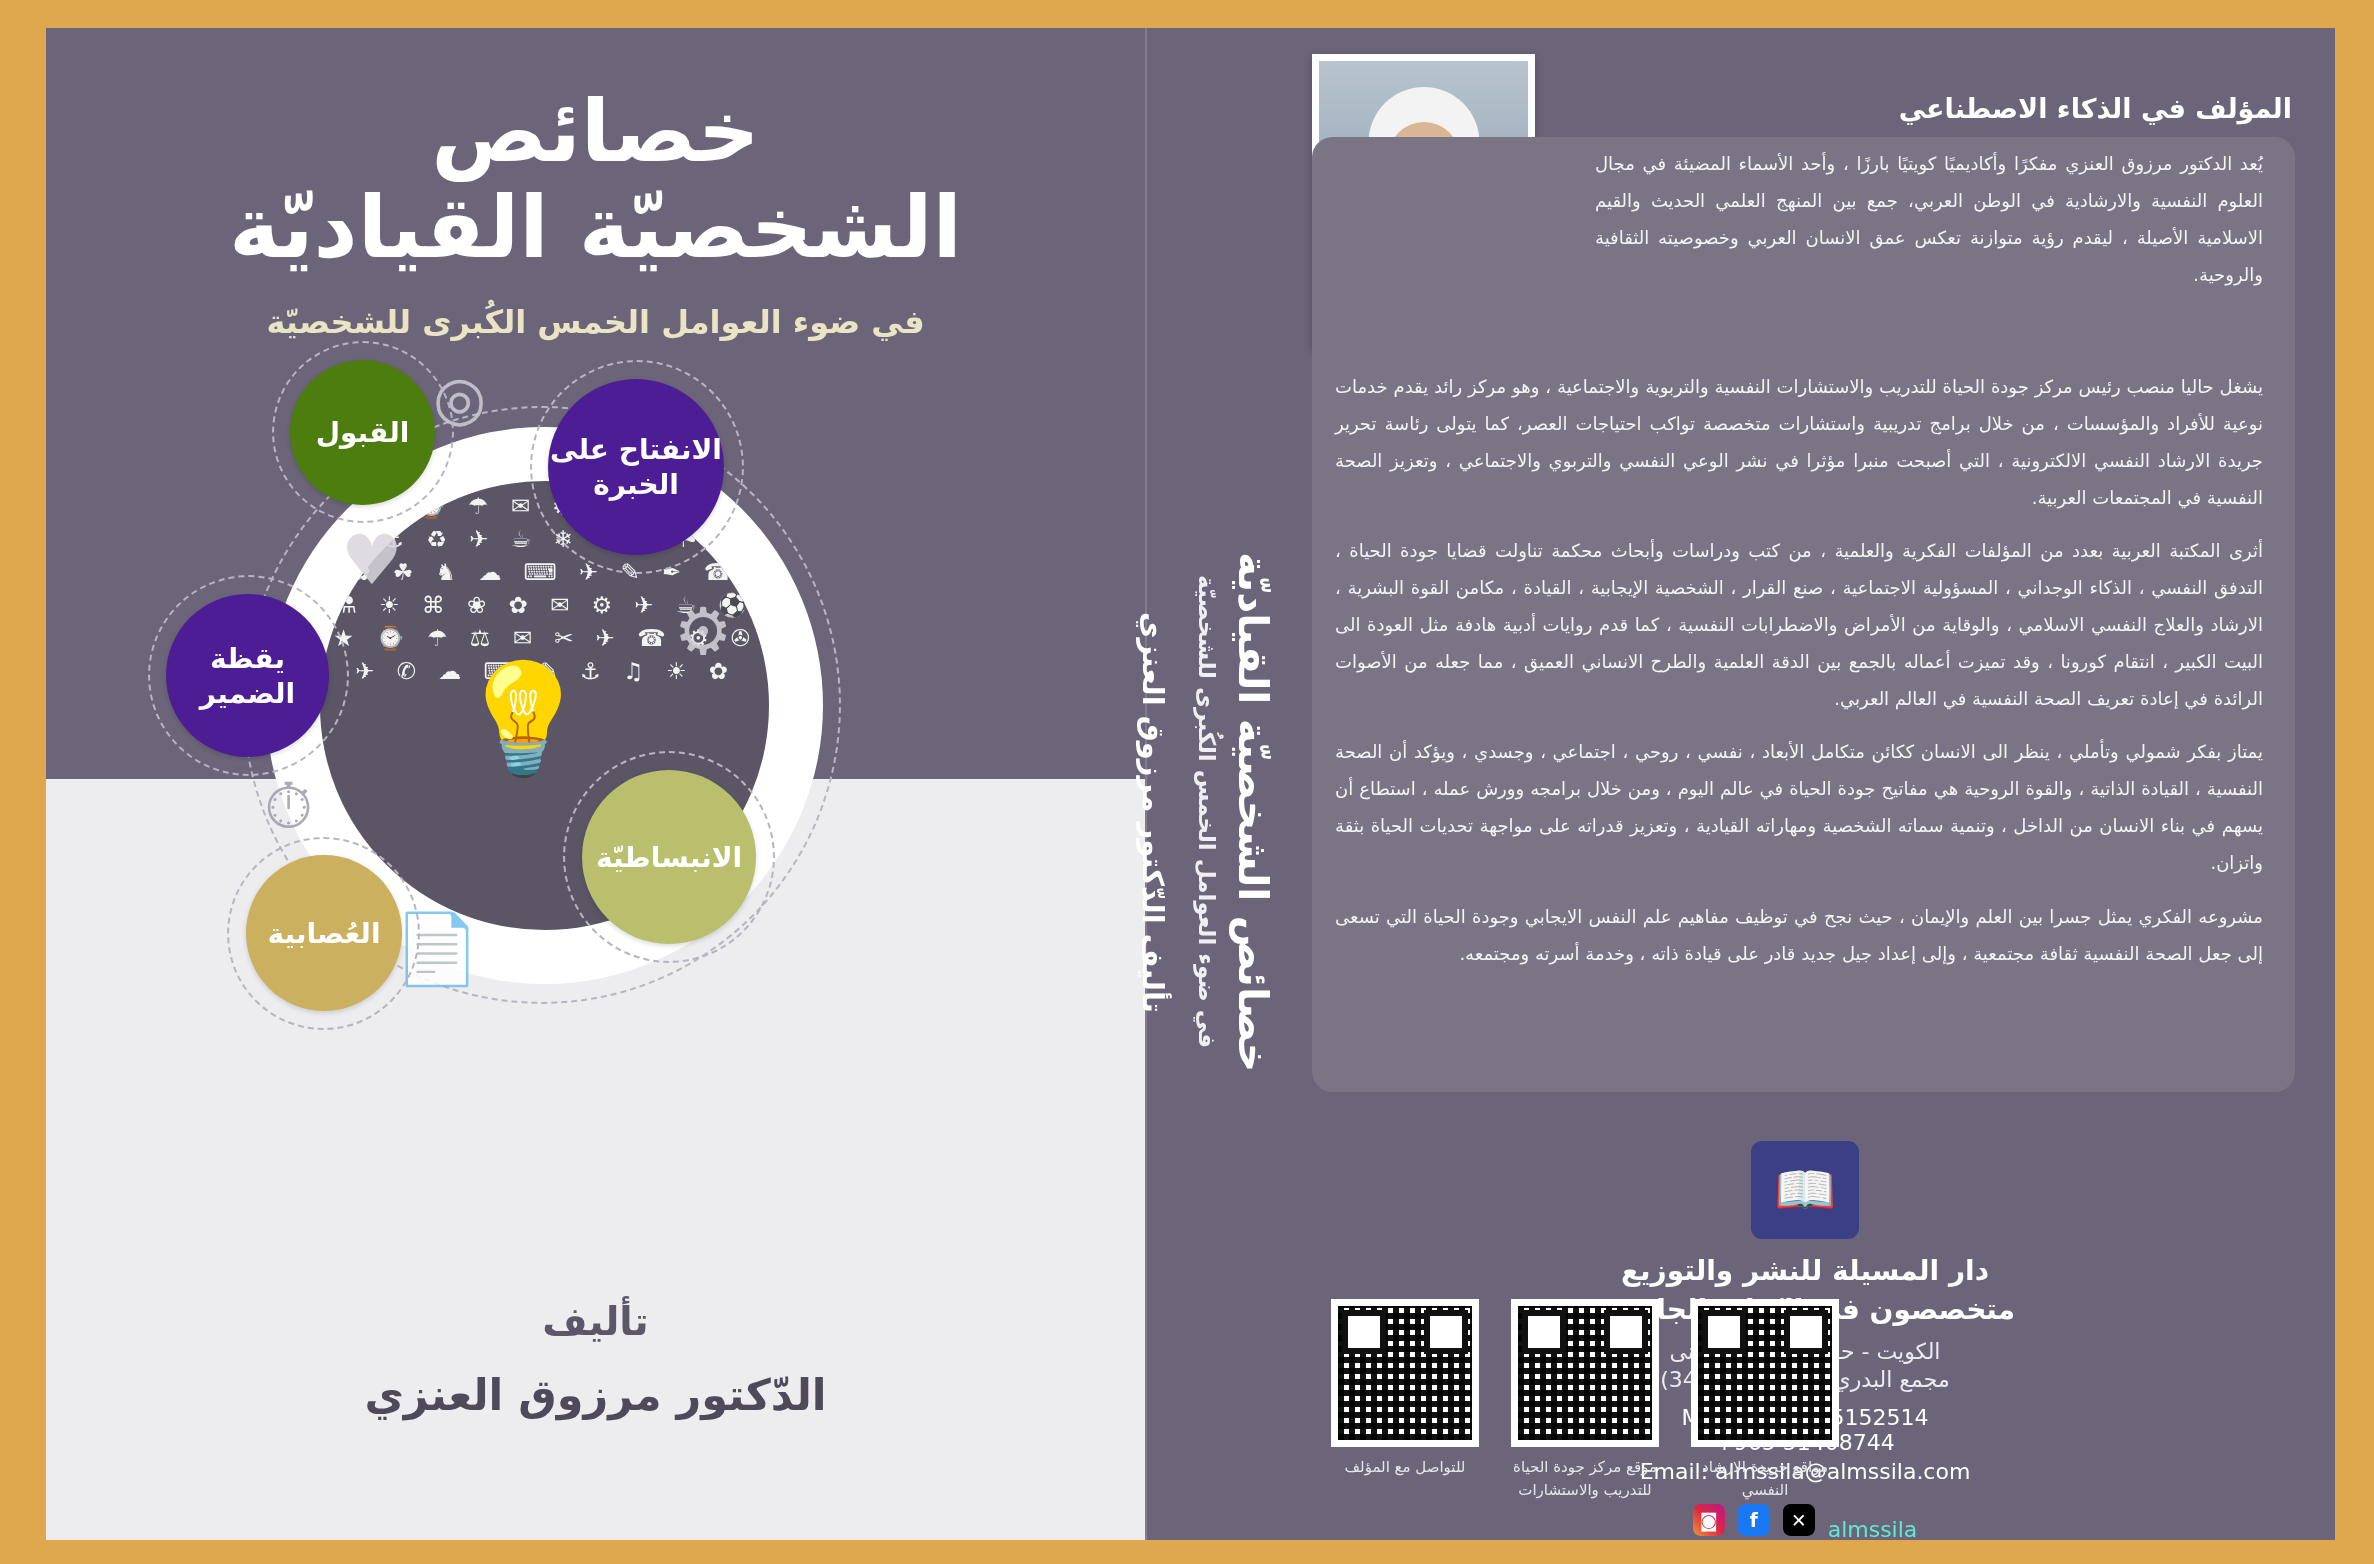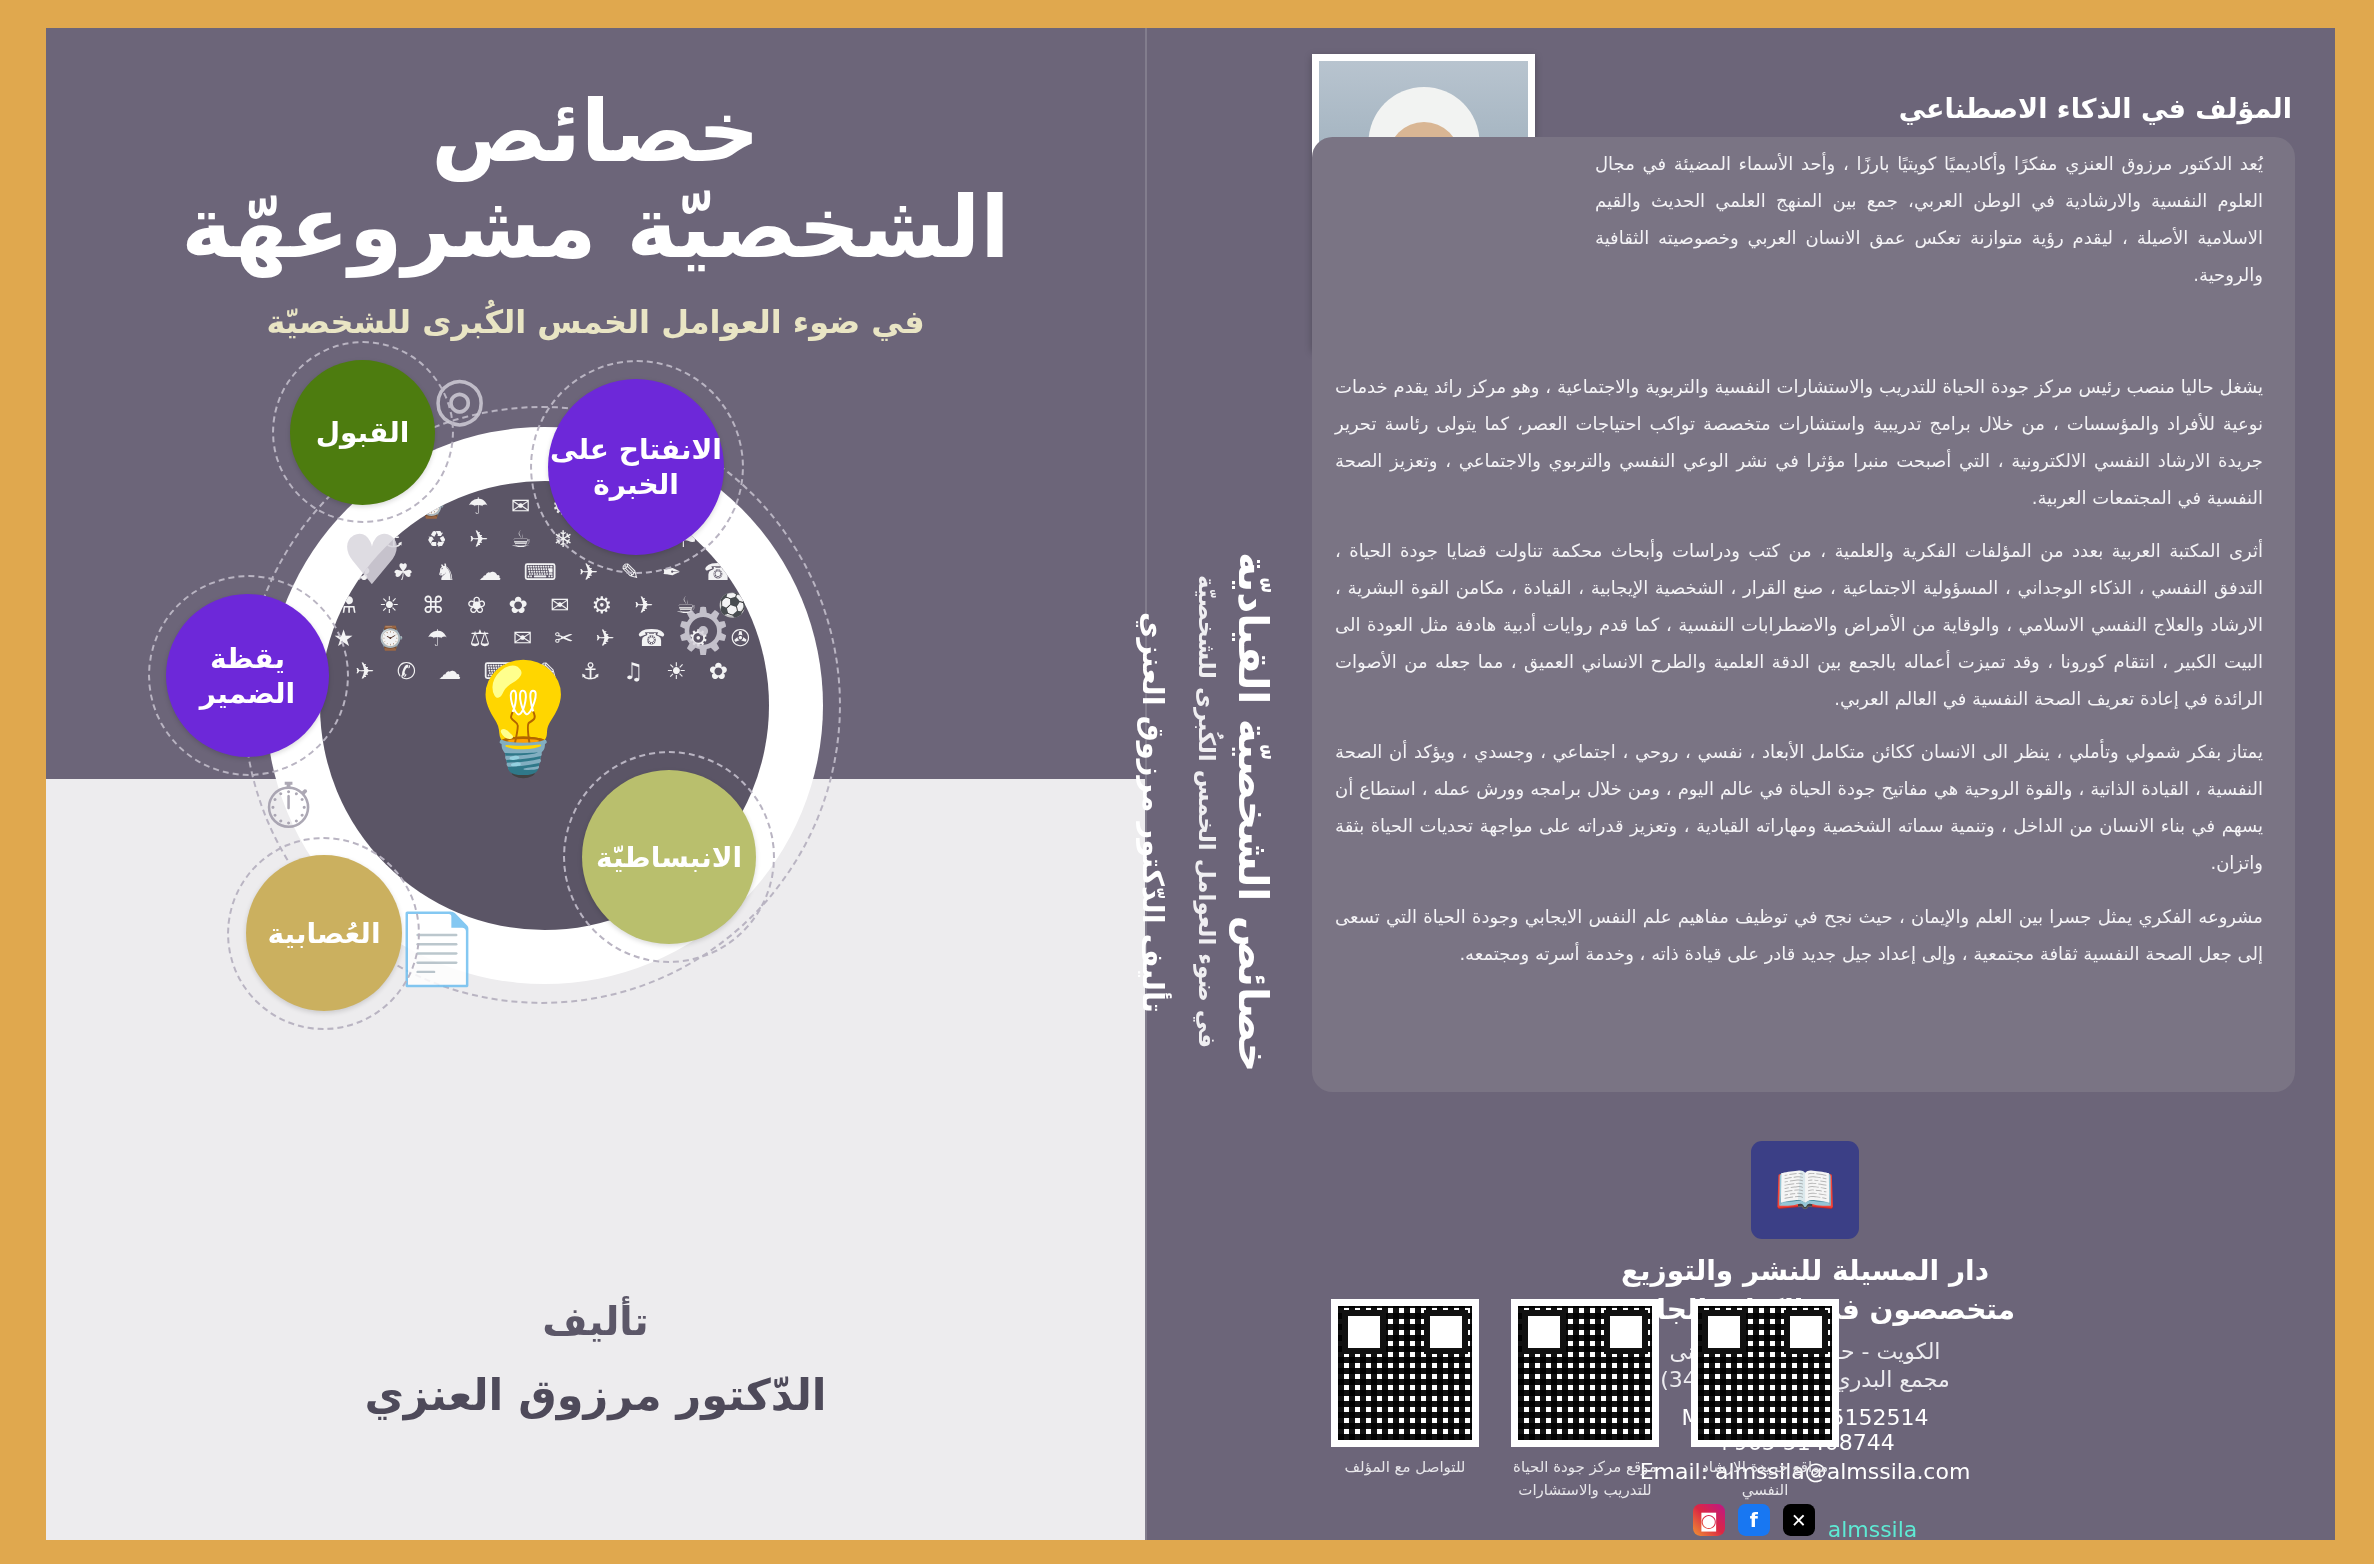--- a/index.html
+++ b/index.html
@@ -138,21 +138,21 @@
     align-items: center;
     justify-content: center;
     text-align: center;
     color: #ffffff;
     font-weight: bold;
     font-size: 28px;
     line-height: 1.25;
     box-shadow: 0 1.9px 5.6px rgba(0,0,0,.15);
   }
   .node.olive { background: #4d7c0f; }
-  .node.grey  { background: #6d28d9; }
+  .node.grey  { background: #4c1d95; }
   .node.gold  { background: #cbb05f; }
   .node.olive2{ background: #b9bf6d; }
 
   .node-accept    { left: 135px; top: 26px;  width: 145px; height: 145px; }
   .node-open      { left: 393px; top: 45px;  width: 176px; height: 176px; }
   .node-extra     { left: 427px; top: 436px; width: 174px; height: 174px; }
   .node-neuro     { left: 91px;  top: 521px; width: 156px; height: 156px; }
   .node-conscience{ left: 11px;  top: 260px; width: 163px; height: 163px; }
 
   .node-ring {
@@ -447,21 +447,21 @@
 </head>
 <body>
 
 <div class="cover-wrap">
 
   <div class="front-cover">
     <div class="front-lower-bg"></div>
 
     <div class="front-title-block">
       <div class="title-line-1">خصائص</div>
-      <div class="title-line-2">الشخصيّة مشروعهّة</div>
+      <div class="title-line-2">الشخصيّة القياديّة</div>
       <div class="title-sub">في ضوء العوامل الخمس الكُبرى للشخصيّة</div>
     </div>
 
     <div class="diagram">
       <div class="dash-ring"></div>
       <div class="white-ring"></div>
 
       <div class="inner-dark">
         <div class="icon-soup">★ ☎ ✈ ♫ ⚙ ✉ ☂ ⌚ ✂ ⚖ ☀ ⚑ ✽ ✿ ❄ ☕ ✈ ♻ ⚓ ✆ ☎ ✒ ✎ ✈ ⌨ ☁ ♞ ☘ ✿ ⚽ ☕ ✈ ⚙ ✉ ✿ ❀ ⌘ ☀ ⚗ ✇ ⚙ ☎ ✈ ✂ ✉ ⚖ ☂ ⌚ ★ ✿ ☀ ♫ ⚓ ✎ ⌨ ☁ ✆ ✈</div>
         <div class="bulb">💡</div>

